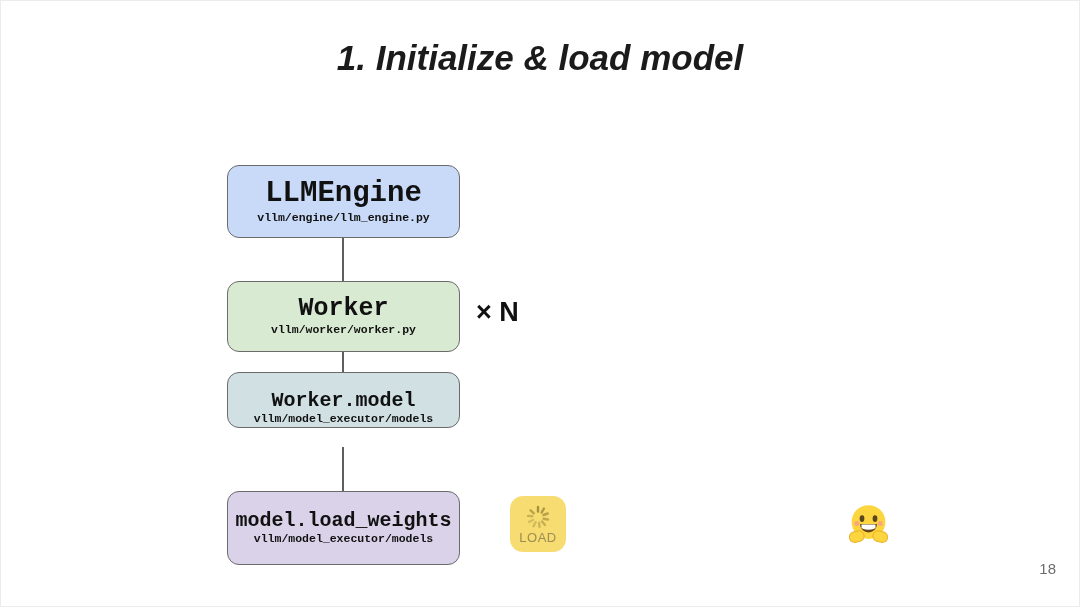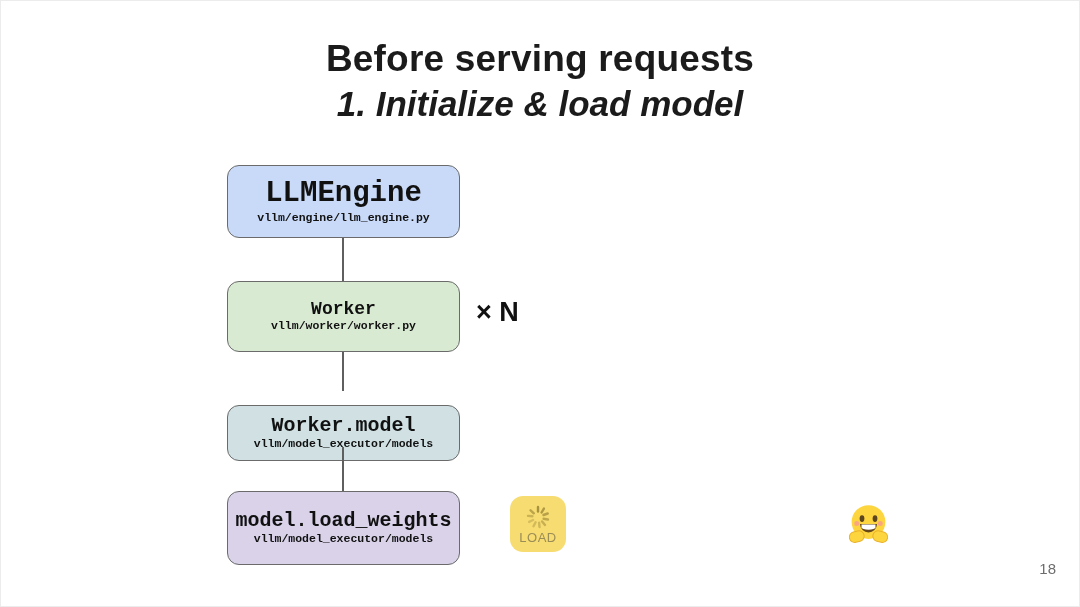--- a/index.html
+++ b/index.html
@@ -58,24 +58,24 @@
   }
   .node-path {
     font-family: "Liberation Mono", "DejaVu Sans Mono", monospace;
     font-weight: 700;
     font-size: 11.5px;
     line-height: 1.3;
     white-space: nowrap;
   }
   #node-0 { top: 165px; height: 73px; }
   #node-1 { top: 281px; height: 71px; }
-  #node-2 { top: 405px; height: 56px; }
+  #node-2 { top: 372px; height: 56px; justify-content: flex-end; }
   #node-3 { top: 491px; height: 74px; }
   #node-0 .node-label { font-size: 29px; }
-  #node-1 .node-label { font-size: 18px; }
+  #node-1 .node-label { font-size: 25px; }
   #node-2 .node-label { font-size: 20px; }
   #node-3 .node-label { font-size: 20px; }
 
   .connector {
     position: absolute;
     left: 342px;
     width: 1.5px;
     background: #5f5f5f;
   }
   #conn-0 { top: 238px; height: 43px; }
@@ -142,21 +142,20 @@
     font-size: 15px;
     color: #6d6d6d;
   }
 </style>
 </head>
 <body>
 
 <div class="slide">
 
   <div class="title-block">
-    <div class="title-line1">Before serving requests</div>
     <div class="title-line2">1. Initialize &amp; load model</div>
   </div>
 
   <div class="node" id="node-0" style="background-color: rgb(201, 218, 248);">
     <div class="node-label">LLMEngine</div>
     <div class="node-path">vllm/engine/llm_engine.py</div>
   </div>
 
   <div class="connector" id="conn-0"></div>
 

